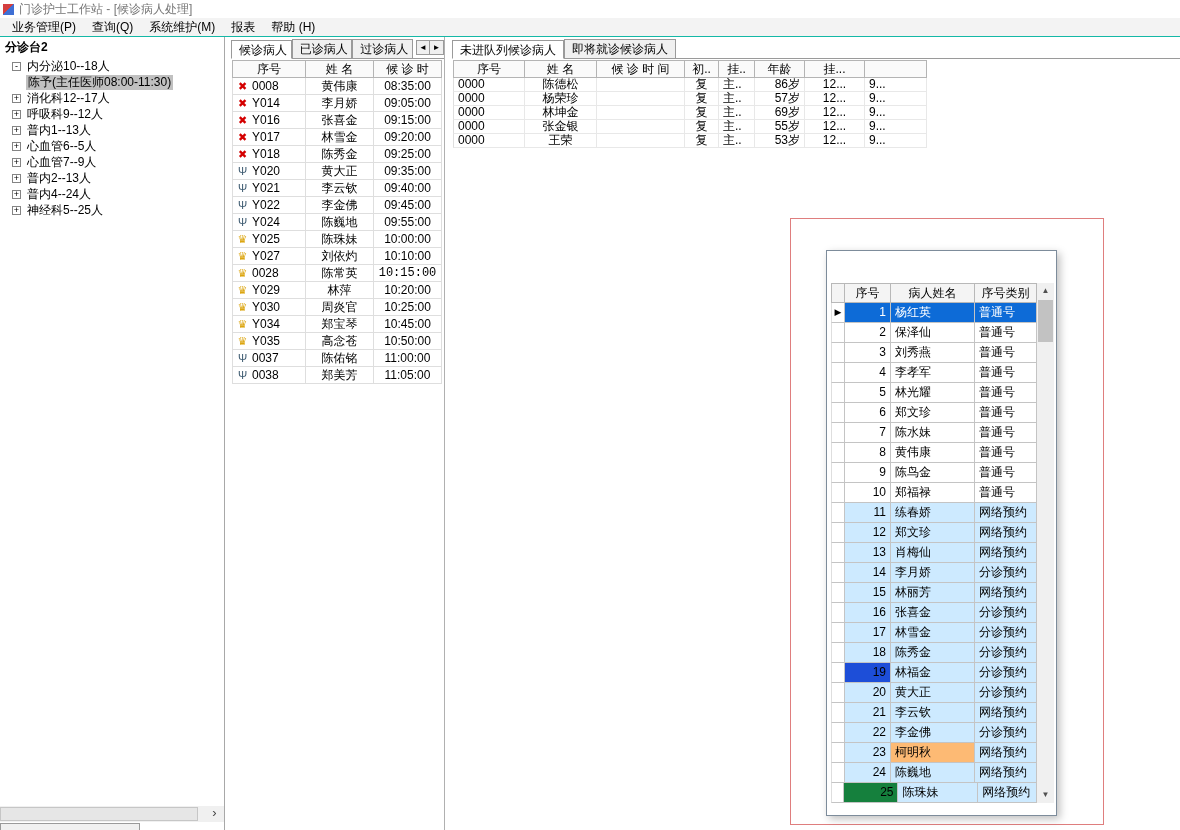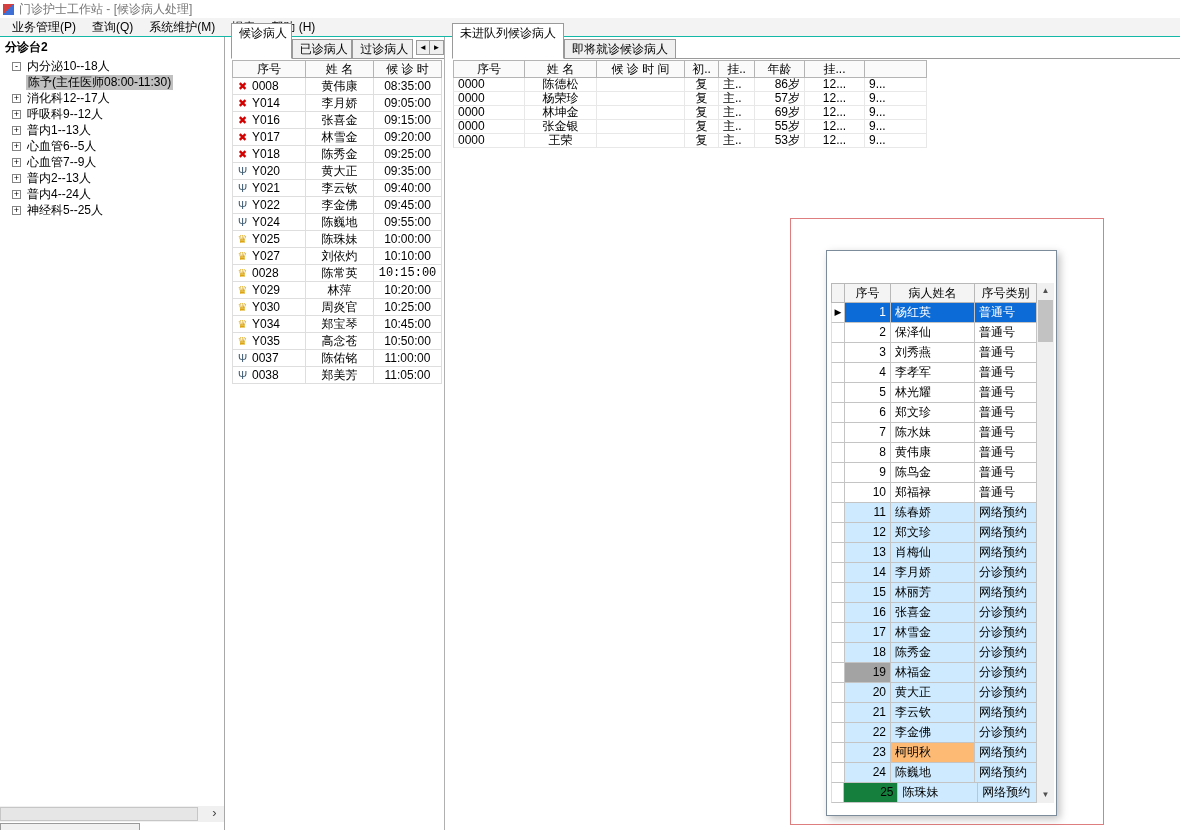--- a/index.html
+++ b/index.html
@@ -36,21 +36,21 @@
   .harrow { position:absolute; right:1px; top:0; width:17px; height:16px; text-align:center;
             line-height:14px; font-size:13px; color:#444; background:#f0f0f0; }
   .partial-box { position:absolute; left:0; top:823px; width:140px; height:10px;
                  background:#f0f0f0; border:1px solid #9a9a9a; }
 
   
   .tabstrip { position:absolute; left:0; top:0; right:0; height:22px; display:flex;
               align-items:flex-end; border-bottom:1px solid #9a9a9a; }
   .tab { border:1px solid #9a9a9a; border-bottom:none; background:#f0f0f0; height:19px;
          line-height:18px; padding:0 7px; margin-top:2px; white-space:nowrap; overflow:hidden; }
-  .tab.active { background:#fff; height:36px; margin-top:8px; margin-bottom:-1px;
+  .tab.active { background:#fff; height:19px; margin-top:8px; margin-bottom:-1px;
                 border-bottom:1px solid #fff; z-index:2; }
   .tab-spin { display:flex; margin-left:3px; margin-bottom:3px; border:1px solid #9a9a9a; height:15px; }
   .spin-btn { width:13px; text-align:center; font-size:8px; line-height:13px; background:#f0f0f0; }
   .spin-btn:first-child { border-right:1px solid #9a9a9a; }
 
   
   .mid-panel { position:absolute; left:231px; top:37px; width:214px; height:793px;
                border-right:1px solid #b0b0b0; background:#fff; }
   .right-panel { position:absolute; left:452px; top:37px; width:728px; height:793px; background:#fff; }
 
@@ -510,21 +510,21 @@
             <span class="gr-cell al-l" style="width: 62px; background: rgb(205, 234, 255);">分诊预约</span>
           </div>
           <div class="grid-row">
             <span class="gr-cell gutter" style="width: 14px;"></span>
             <span class="gr-cell al-r" style="width: 46px; background: rgb(205, 234, 255);">18</span>
             <span class="gr-cell al-l" style="width: 84px; background: rgb(205, 234, 255);">陈秀金</span>
             <span class="gr-cell al-l" style="width: 62px; background: rgb(205, 234, 255);">分诊预约</span>
           </div>
           <div class="grid-row">
             <span class="gr-cell gutter" style="width: 14px;"></span>
-            <span class="gr-cell al-r" style="width: 46px; background: #a3a3a3;">19</span>
+            <span class="gr-cell al-r" style="width: 46px; background: #1d4ed8;">19</span>
             <span class="gr-cell al-l" style="width: 84px; background: rgb(205, 234, 255);">林福金</span>
             <span class="gr-cell al-l" style="width: 62px; background: rgb(205, 234, 255);">分诊预约</span>
           </div>
           <div class="grid-row">
             <span class="gr-cell gutter" style="width: 14px;"></span>
             <span class="gr-cell al-r" style="width: 46px; background: rgb(205, 234, 255);">20</span>
             <span class="gr-cell al-l" style="width: 84px; background: rgb(205, 234, 255);">黄大正</span>
             <span class="gr-cell al-l" style="width: 62px; background: rgb(205, 234, 255);">分诊预约</span>
           </div>
           <div class="grid-row">

